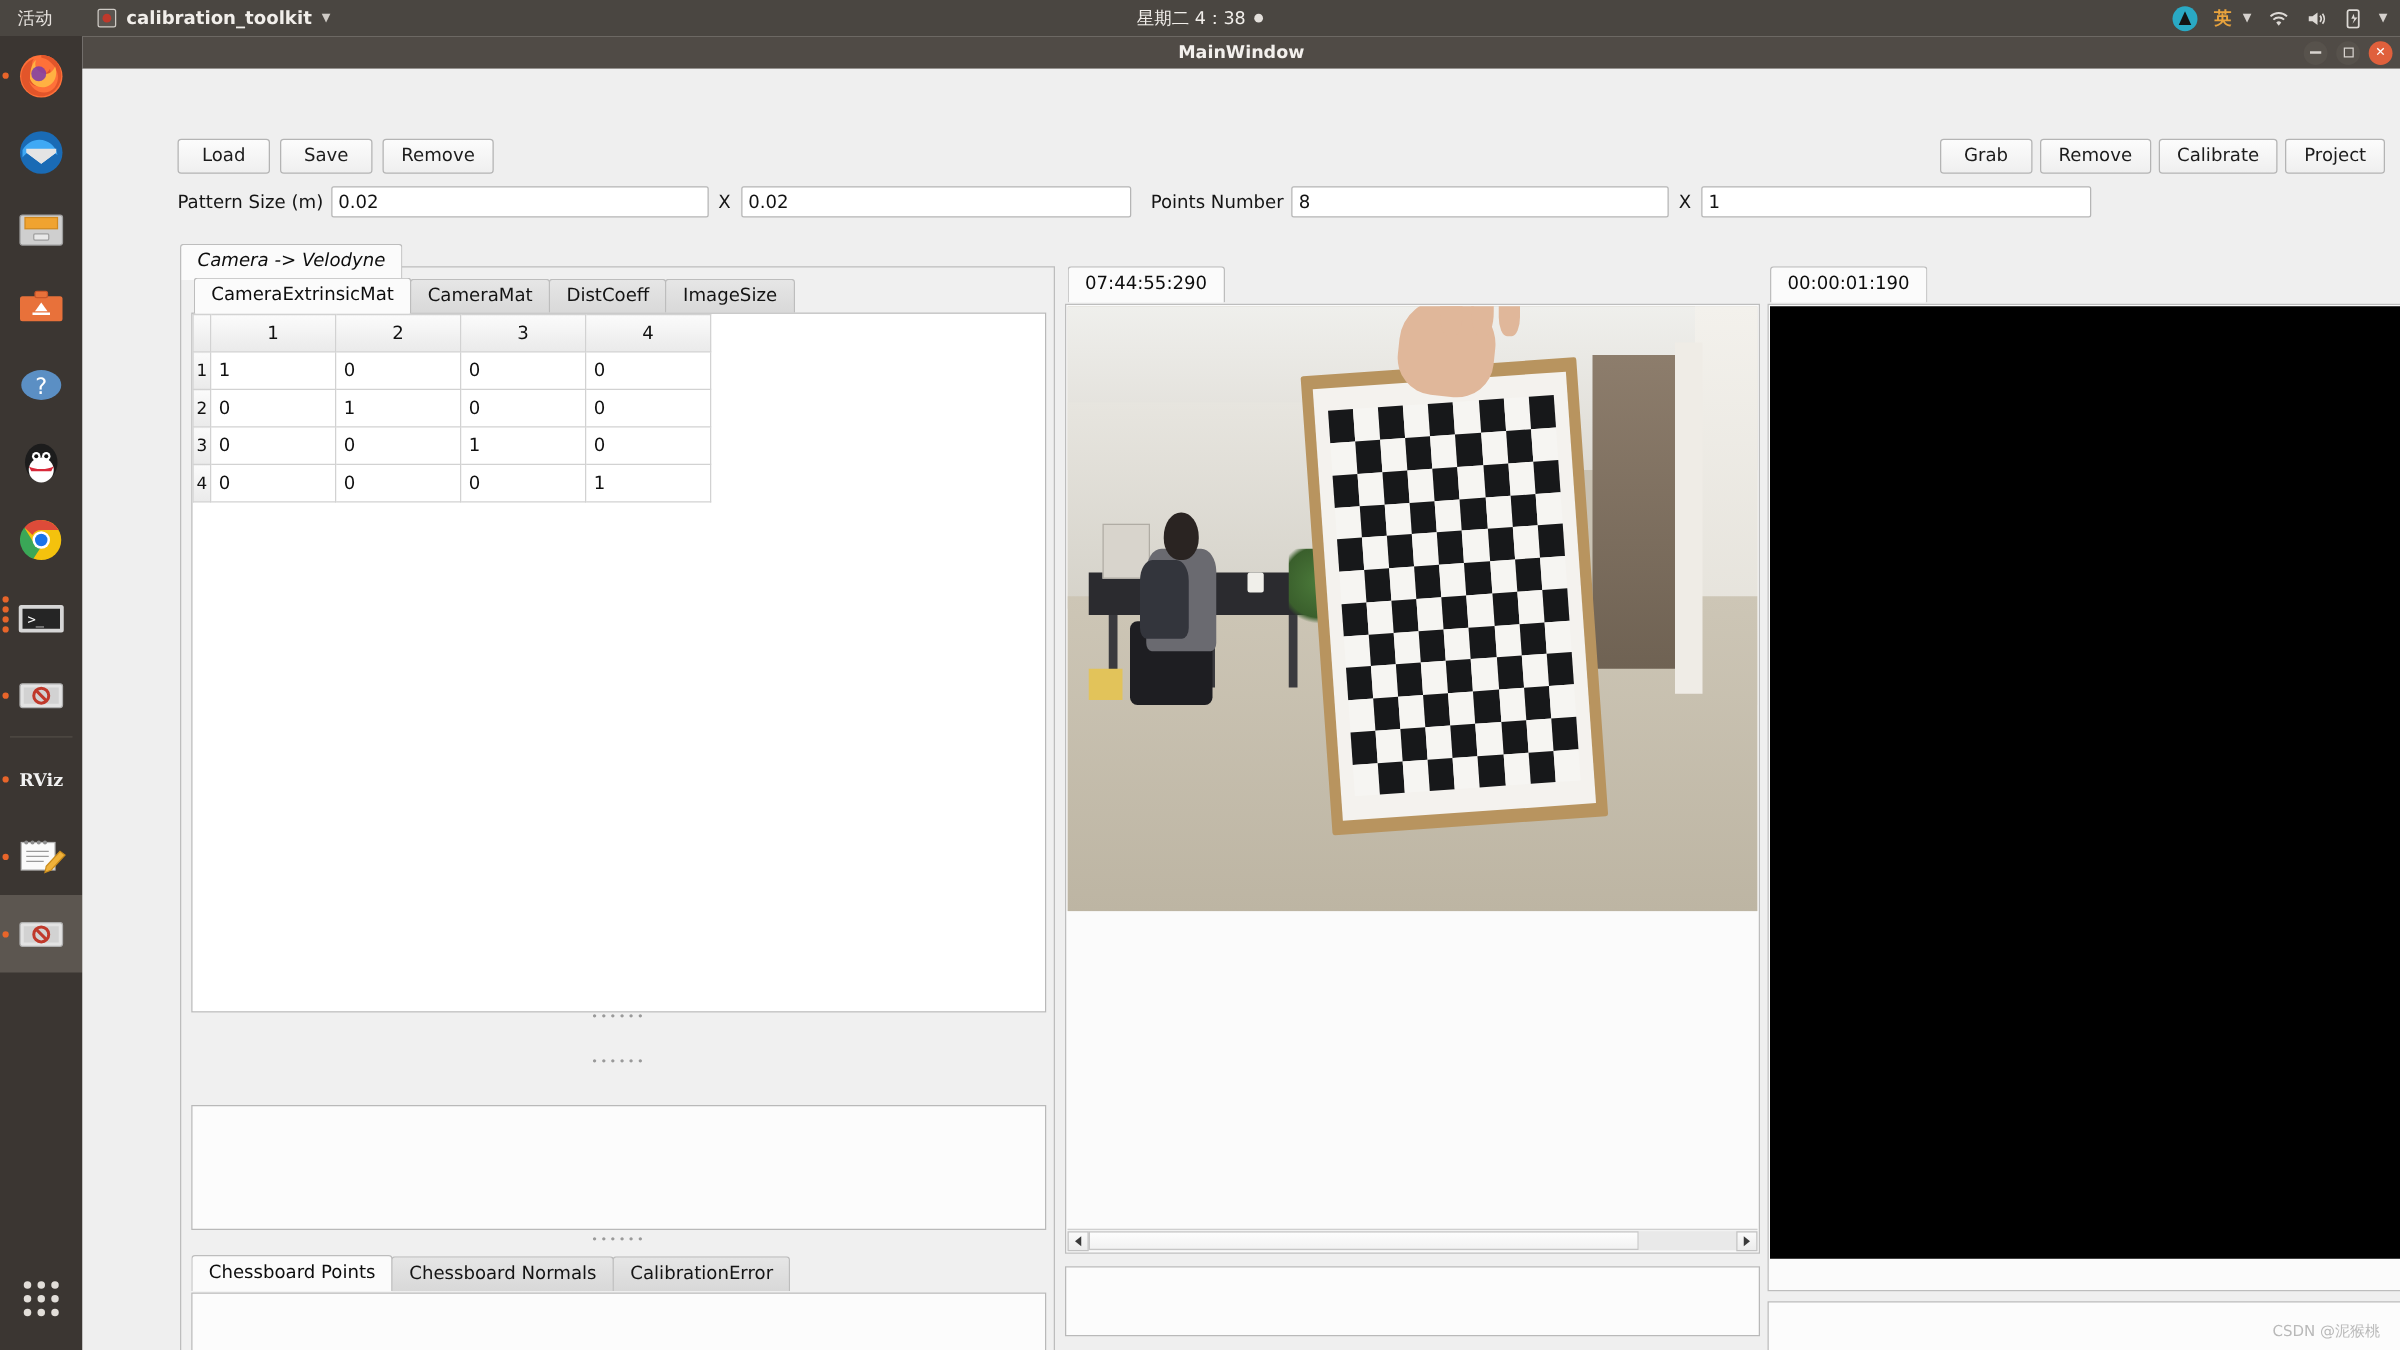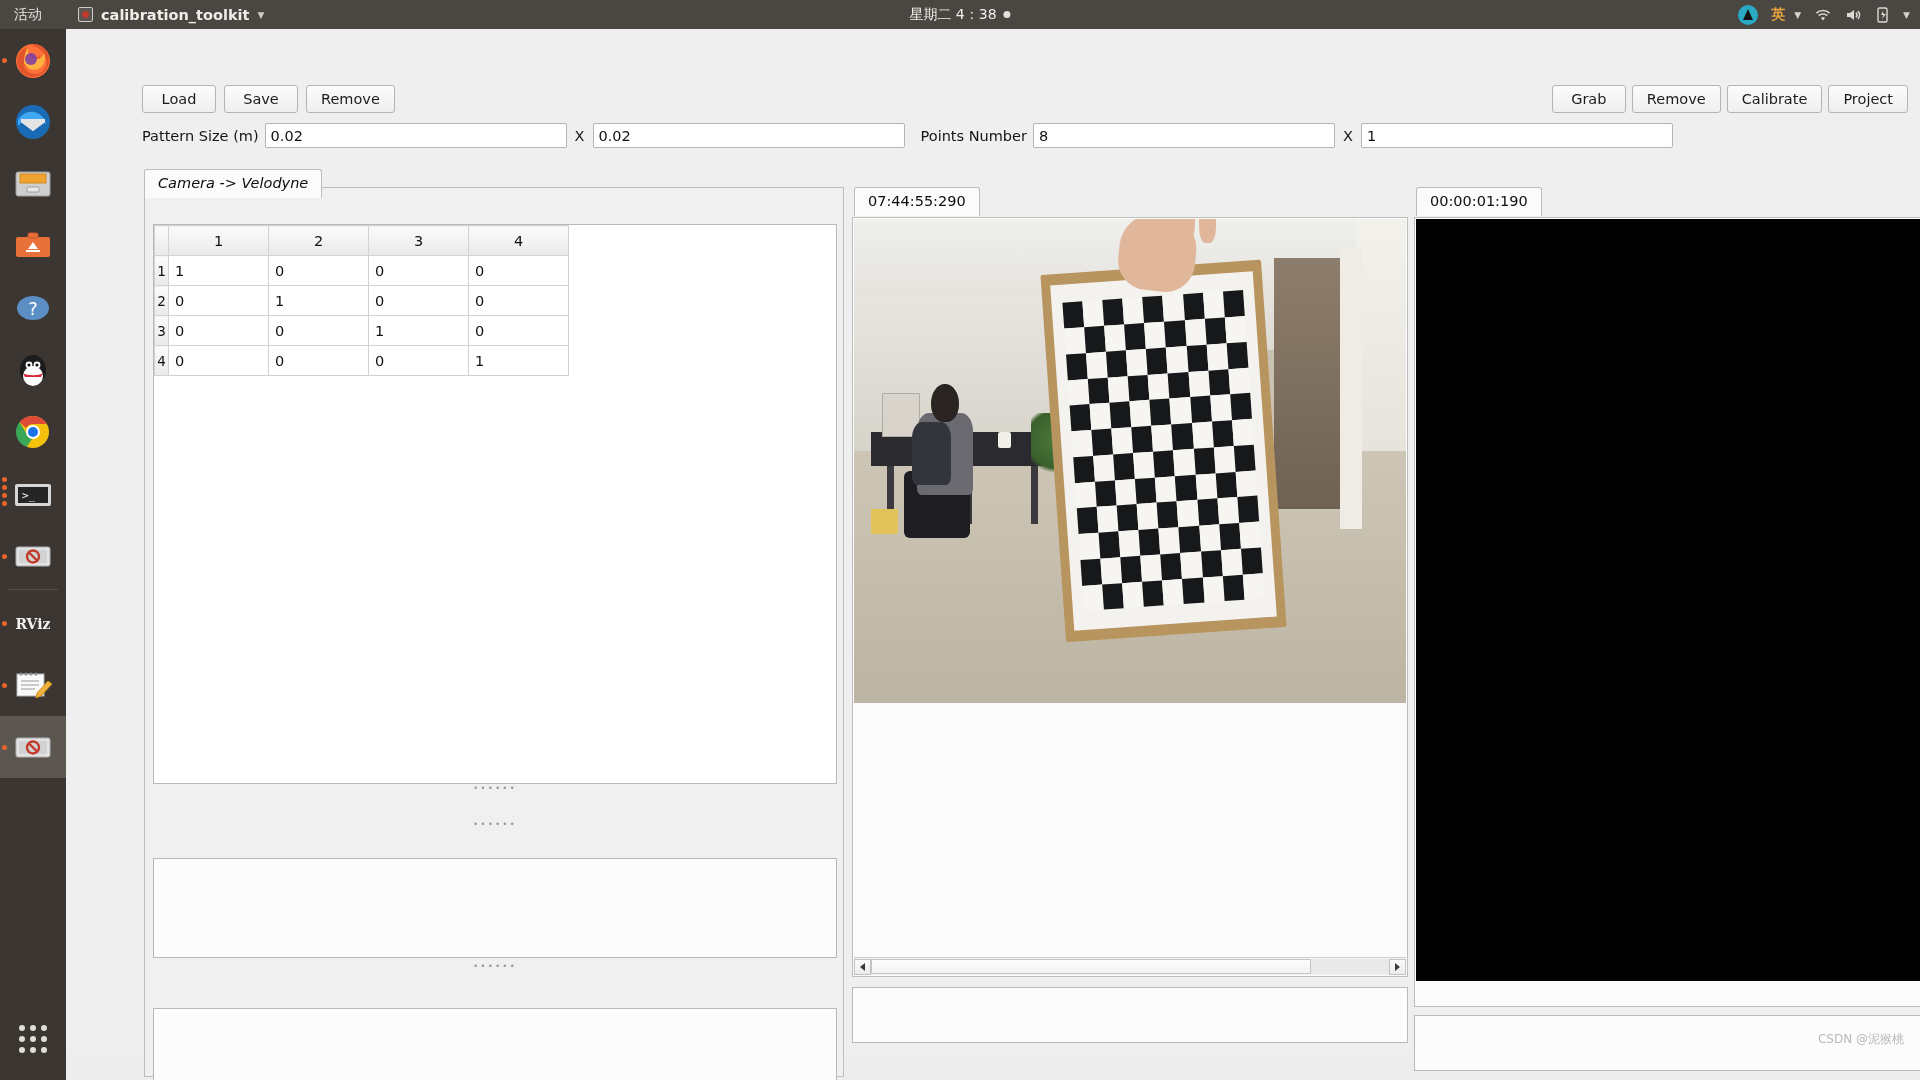--- a/index.html
+++ b/index.html
@@ -417,20 +417,32 @@
         <span></span>
         <span></span>
         <span></span>
         <span></span>
         <span></span>
     </div>
   </div>
 </div>
 
 <div id="window">
+  <div id="titlebar">
+    <div class="title">MainWindow</div>
+    <div class="wbtns">
+      <div class="wbtn">
+          <span class="bar"></span>
+        </div>
+      <div class="wbtn">
+          <span class="sq"></span>
+        </div>
+      <div class="wbtn close">✕</div>
+    </div>
+  </div>
 
   <div id="client">
 
     <div id="toolbar-left">
       <div class="qbtn">Load</div>
       <div class="qbtn">Save</div>
       <div class="qbtn">Remove</div>
     </div>
 
     <div id="toolbar-right">
@@ -450,20 +462,26 @@
       <span class="fx">X</span>
       <span class="finput" style="width:312px">1</span>
     </div>
 
     <div id="outer-tabs" class="tabstrip">
       <div class="tab sel">Camera -&gt; Velodyne</div>
     </div>
 
     <div id="outer-panel">
 
+      <div id="inner-tabs" class="tabstrip">
+        <div class="tab sel">CameraExtrinsicMat</div>
+        <div class="tab">CameraMat</div>
+        <div class="tab">DistCoeff</div>
+        <div class="tab">ImageSize</div>
+      </div>
 
       <div id="tablebox">
         <table class="mat">
           <tbody>
               <tr>
             <th class="corner"></th>
             <th class="colhdr">1</th>
             <th class="colhdr">2</th>
             <th class="colhdr">3</th>
             <th class="colhdr">4</th>
@@ -508,20 +526,25 @@
       <div style="position:absolute;left:8px;top:632px;width:684px;" class="hsplit">
           <span class="grip">••••••</span>
         </div>
 
       <div id="pose-panel"></div>
 
       <div style="position:absolute;left:8px;top:774px;width:684px;" class="hsplit">
           <span class="grip">••••••</span>
         </div>
 
+      <div id="pts-tabs" class="tabstrip">
+        <div class="tab sel">Chessboard Points</div>
+        <div class="tab">Chessboard Normals</div>
+        <div class="tab">CalibrationError</div>
+      </div>
       <div id="pts-panel"></div>
     </div>
 
     <div id="midcol">
       <div id="mid-tabstrip" class="tabstrip">
         <div class="tab sel">07:44:55:290</div>
       </div>
       <div id="mid-view">
         <div id="camimg">
           <div class="scene">

